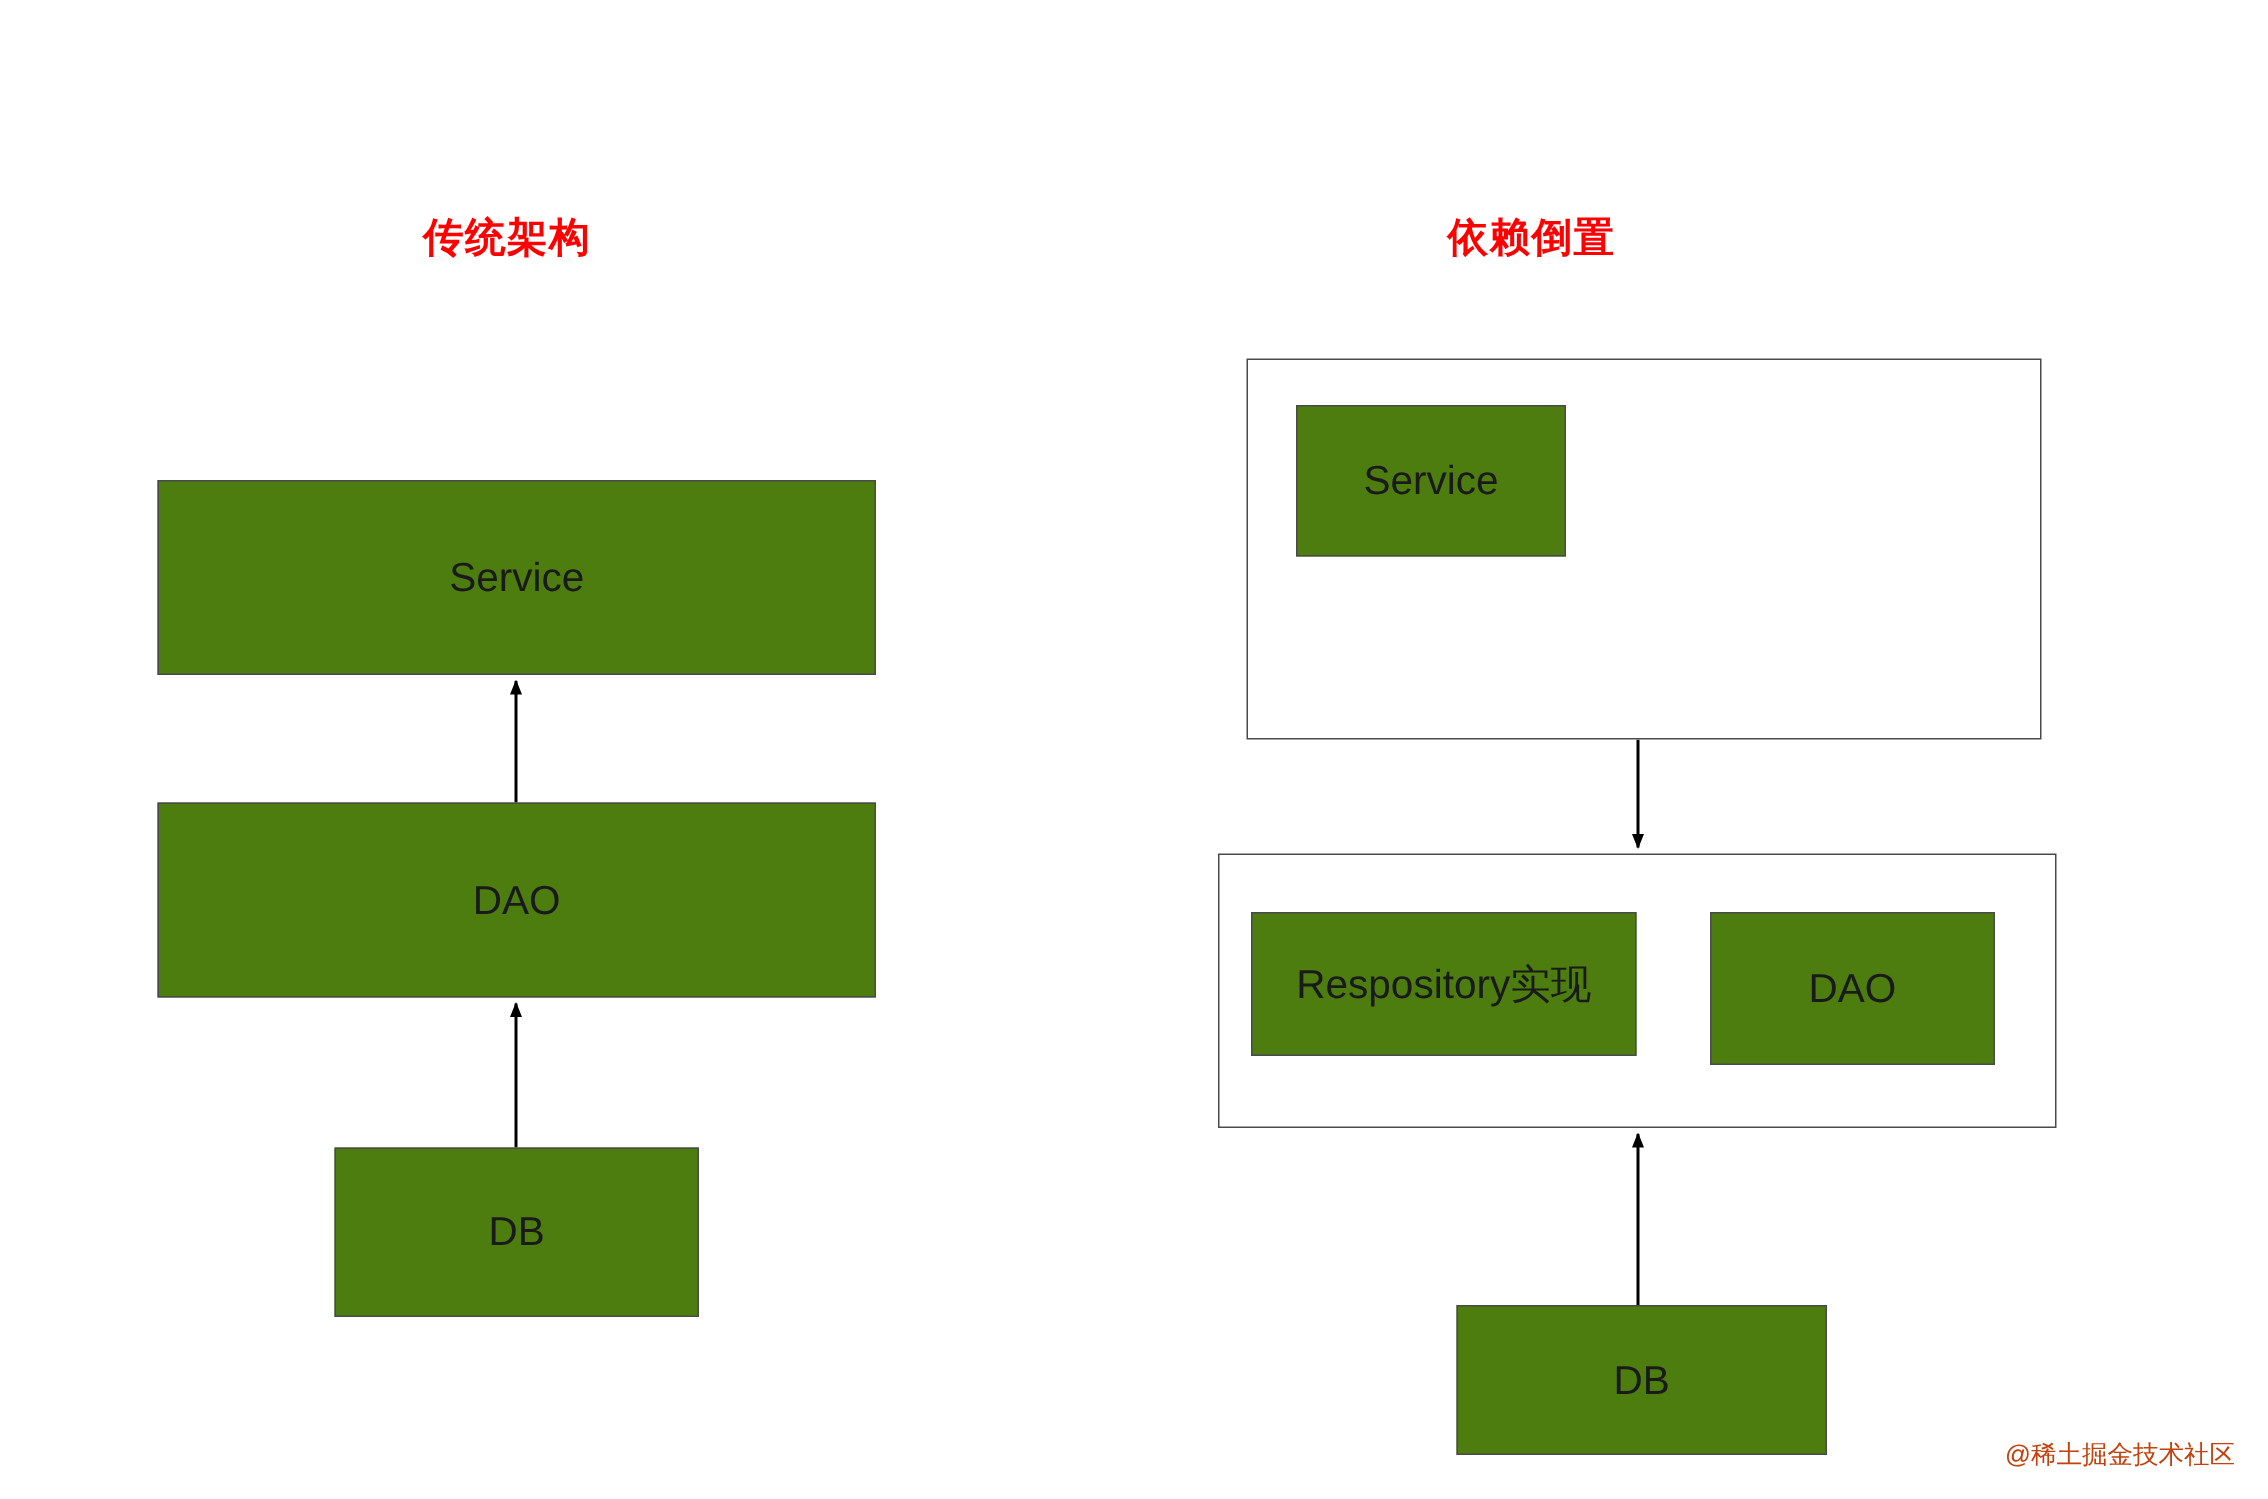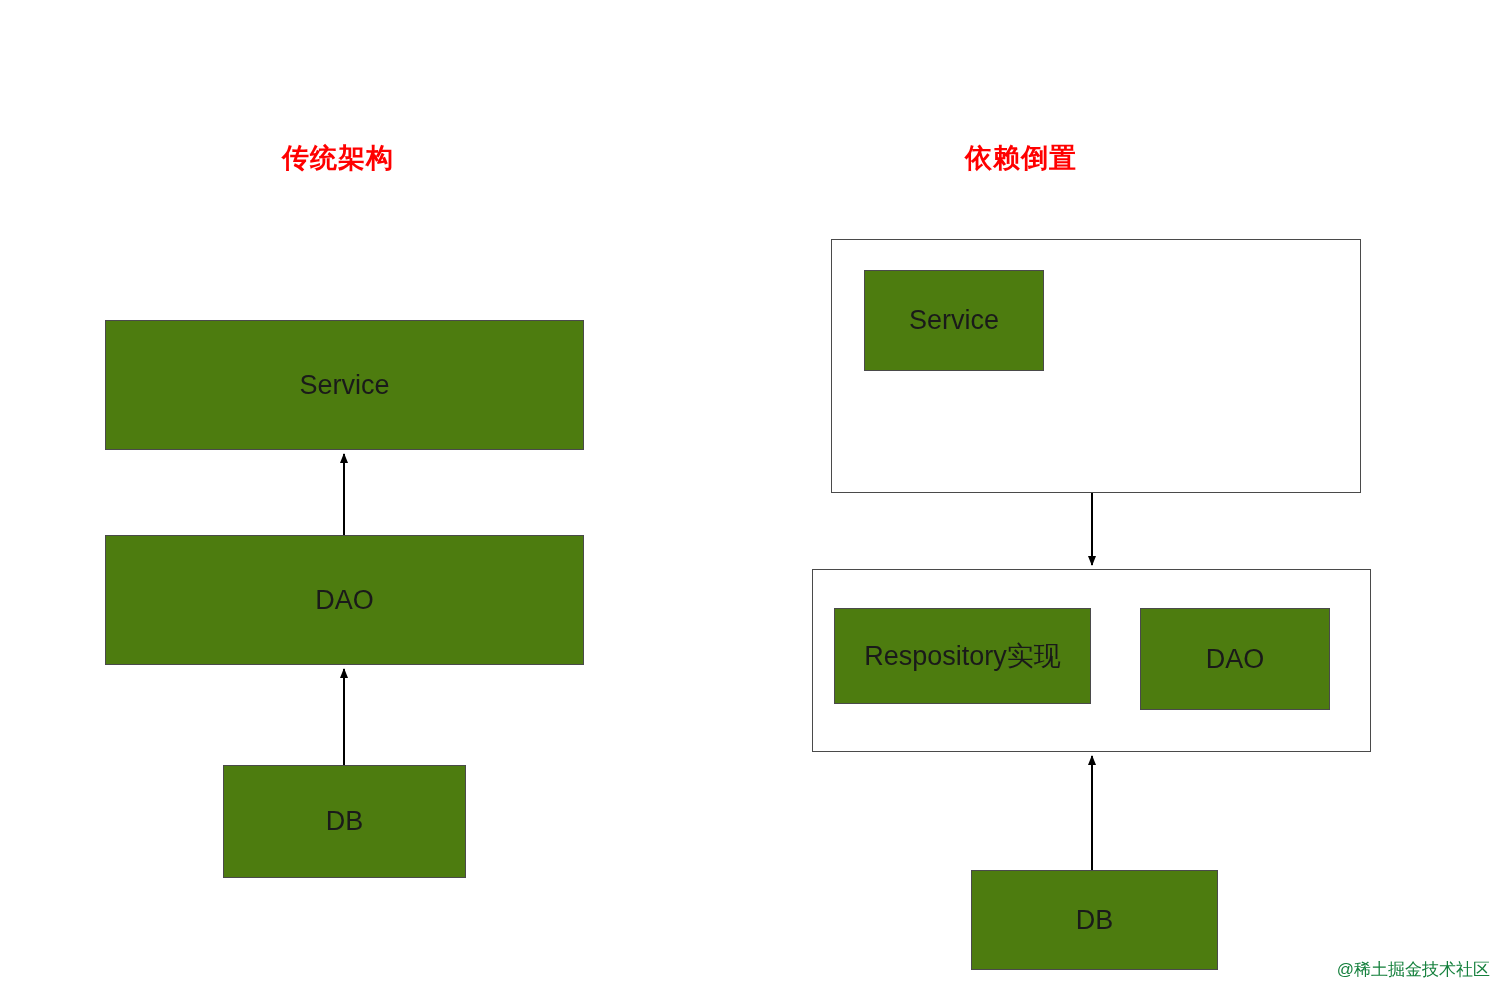--- a/index.html
+++ b/index.html
@@ -44,21 +44,21 @@
     position: absolute;
     border: 1.5px solid #4a4a4a;
     background: #ffffff;
     box-sizing: border-box;
   }
   .watermark {
     position: absolute;
     right: 22px;
     bottom: 18px;
     font-size: 17px;
-    color: #15803d;
+    color: #c2410c;
     white-space: nowrap;
   }
   svg.arrows {
     position: absolute;
     left: 0;
     top: 0;
     width: 1512px;
     height: 999px;
     pointer-events: none;
   }

